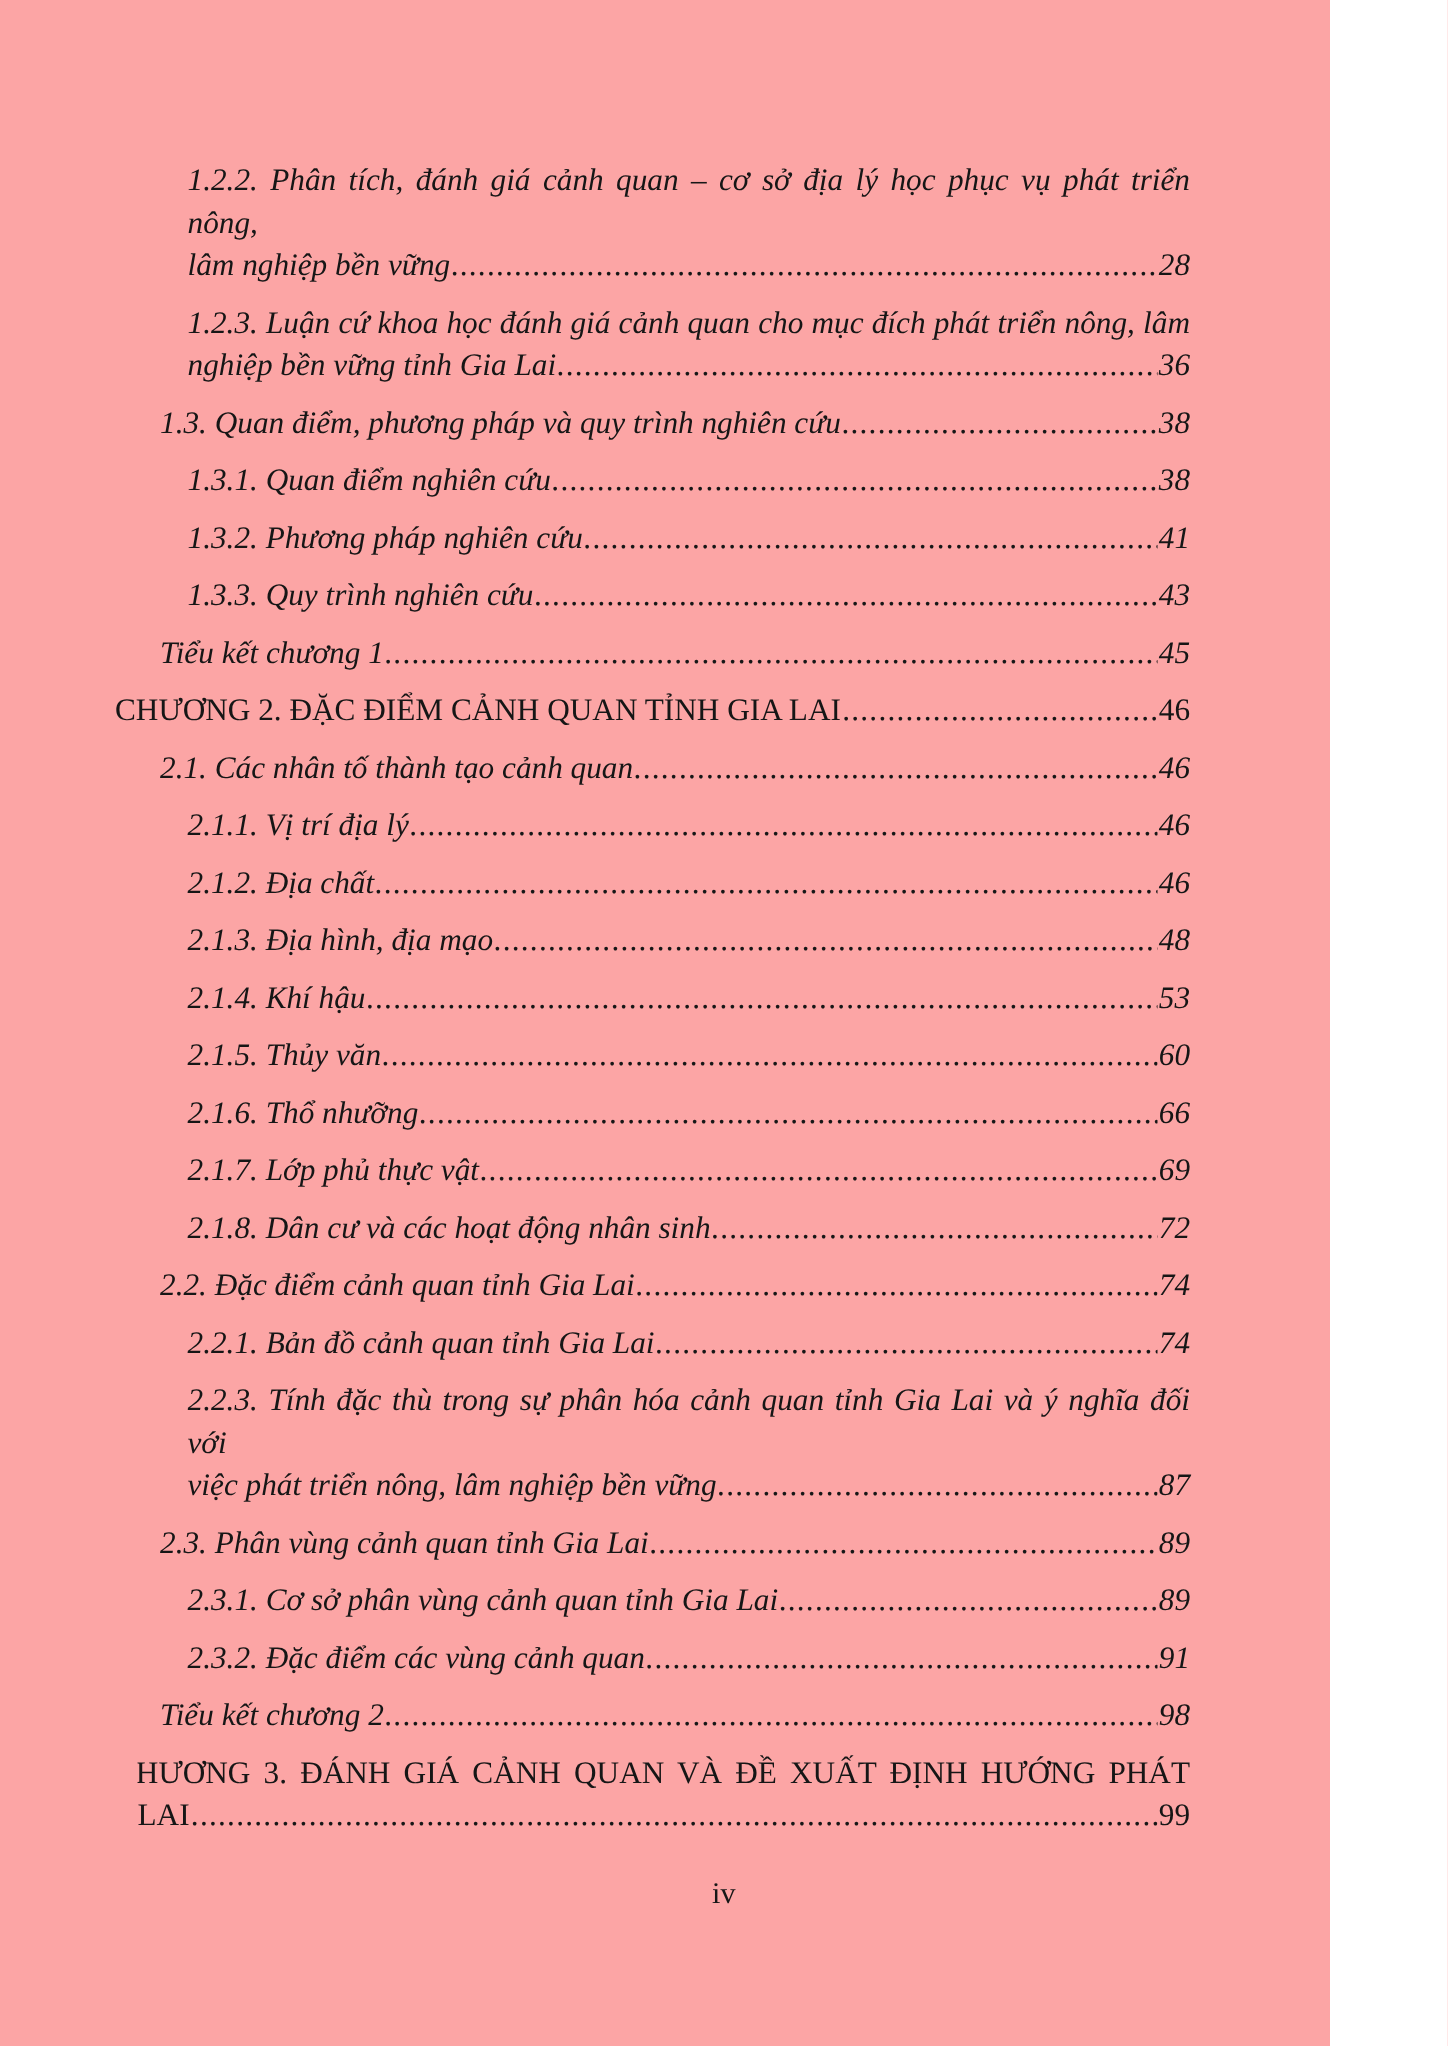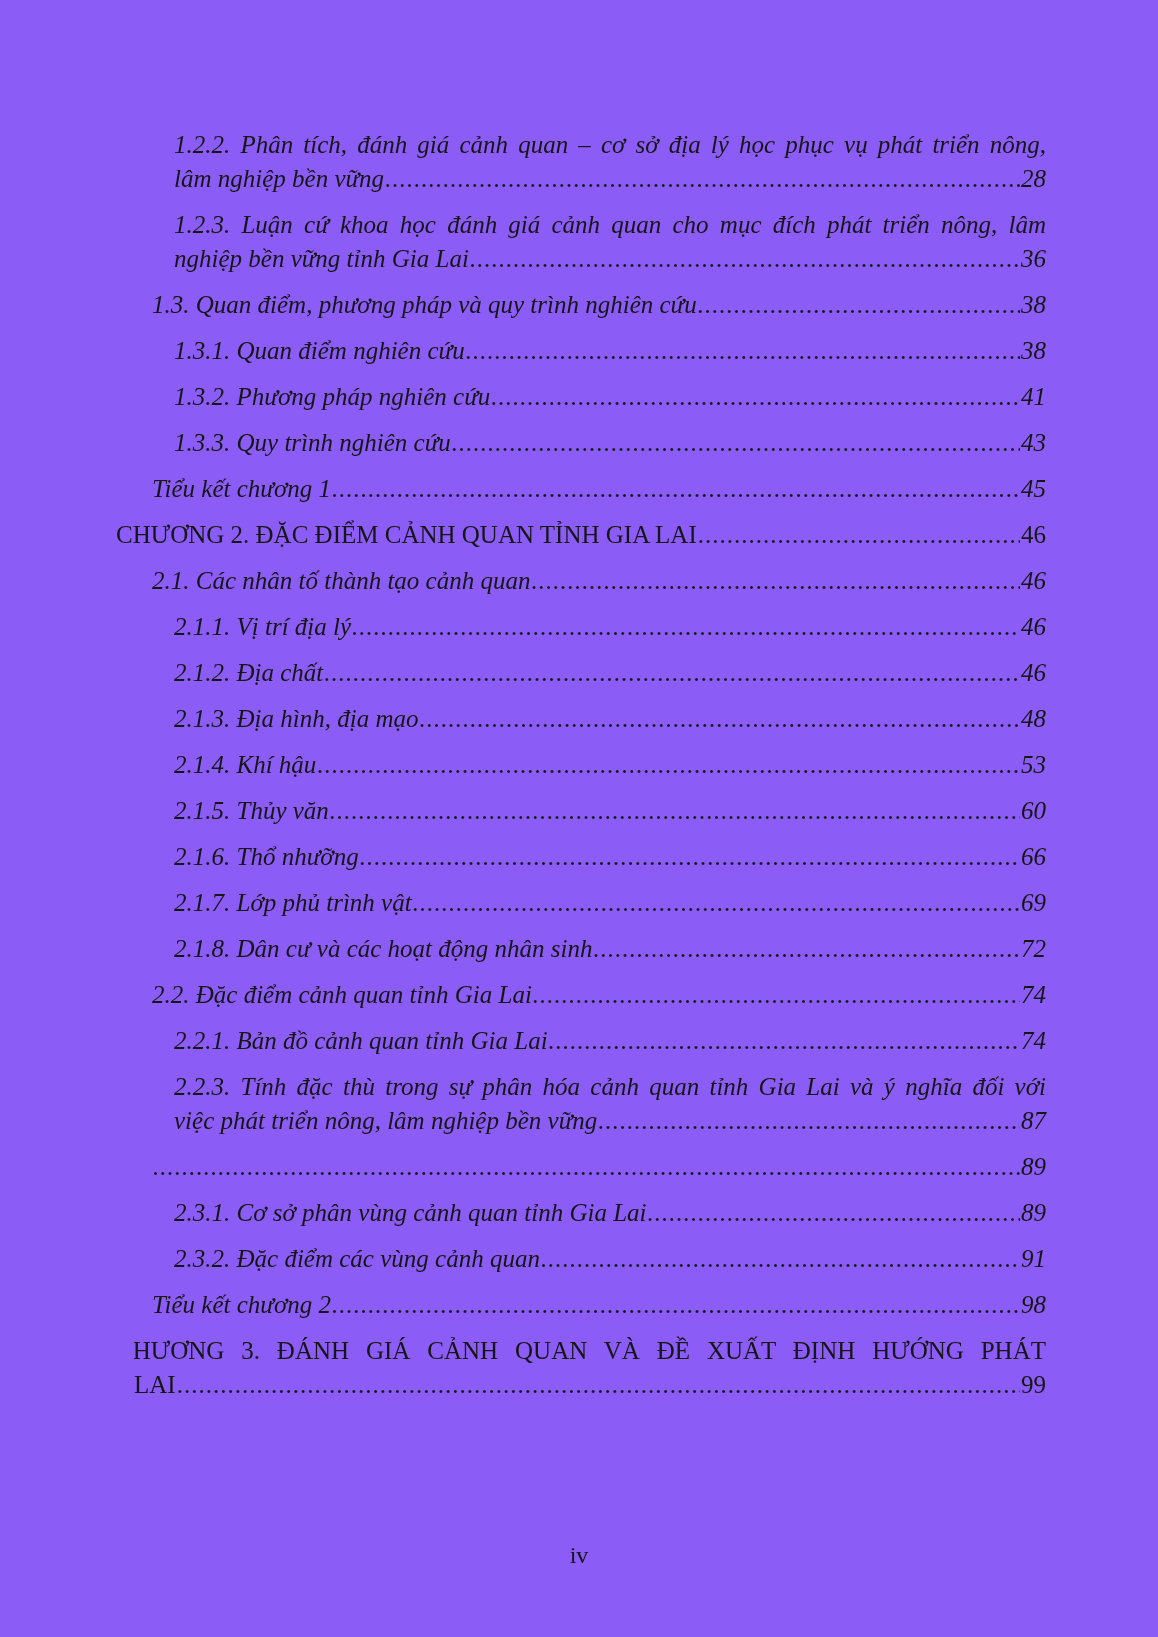--- a/index.html
+++ b/index.html
@@ -9,25 +9,25 @@
   }
   body {
     width: 1158px;
     height: 1637px;
     overflow: hidden;
     color: #161616;
     font-family: "Liberation Serif", "DejaVu Serif", serif;
   }
   .doc-page {
     position: relative;
-    width: 1158px;
+    width: 1064px;
     height: 1637px;
     box-sizing: border-box;
-    padding: 128px 112px 0 116px;
-    background: #8b5cf6;
+    padding: 128px 112px 0 92px;
+    background: #fca5a5;
   }
   .toc {
     width: 100%;
   }
   .entry {
     font-size: 25px;
     line-height: 34px;
     margin-bottom: 12px;
   }
   
@@ -72,21 +72,21 @@
     content: "...................................................................................................................................................................................................................................................................";
     letter-spacing: 1px;
   }
   .pg {
     flex: 0 0 auto;
     padding-left: 1px;
   }
   .footer {
     position: absolute;
     left: 0;
-    top: 1538px;
+    top: 1498px;
     width: 1158px;
     text-align: center;
     font-size: 24px;
     line-height: 34px;
     color: #161616;
   }
 </style>
 </head>
 <body>
 
@@ -194,21 +194,21 @@
       </div>
       <div class="entry lvl-sub">
         <div class="last-line">
           <span class="t">2.1.6. Thổ nhưỡng</span>
           <span class="leader"></span>
           <span class="pg">66</span>
         </div>
       </div>
       <div class="entry lvl-sub">
         <div class="last-line">
-          <span class="t">2.1.7. Lớp phủ trình vật</span>
+          <span class="t">2.1.7. Lớp phủ thực vật</span>
           <span class="leader"></span>
           <span class="pg">69</span>
         </div>
       </div>
       <div class="entry lvl-sub">
         <div class="last-line">
           <span class="t">2.1.8. Dân cư và các hoạt động nhân sinh</span>
           <span class="leader"></span>
           <span class="pg">72</span>
         </div>
@@ -230,20 +230,21 @@
       <div class="entry lvl-sub">
         <div class="pre-line">2.2.3. Tính đặc thù trong sự phân hóa cảnh quan tỉnh Gia Lai và ý nghĩa đối với</div>
         <div class="last-line">
           <span class="t">việc phát triển nông, lâm nghiệp bền vững</span>
           <span class="leader"></span>
           <span class="pg">87</span>
         </div>
       </div>
       <div class="entry lvl-sec">
         <div class="last-line">
+          <span class="t">2.3. Phân vùng cảnh quan tỉnh Gia Lai</span>
           <span class="leader"></span>
           <span class="pg">89</span>
         </div>
       </div>
       <div class="entry lvl-sub">
         <div class="last-line">
           <span class="t">2.3.1. Cơ sở phân vùng cảnh quan tỉnh Gia Lai</span>
           <span class="leader"></span>
           <span class="pg">89</span>
         </div>

